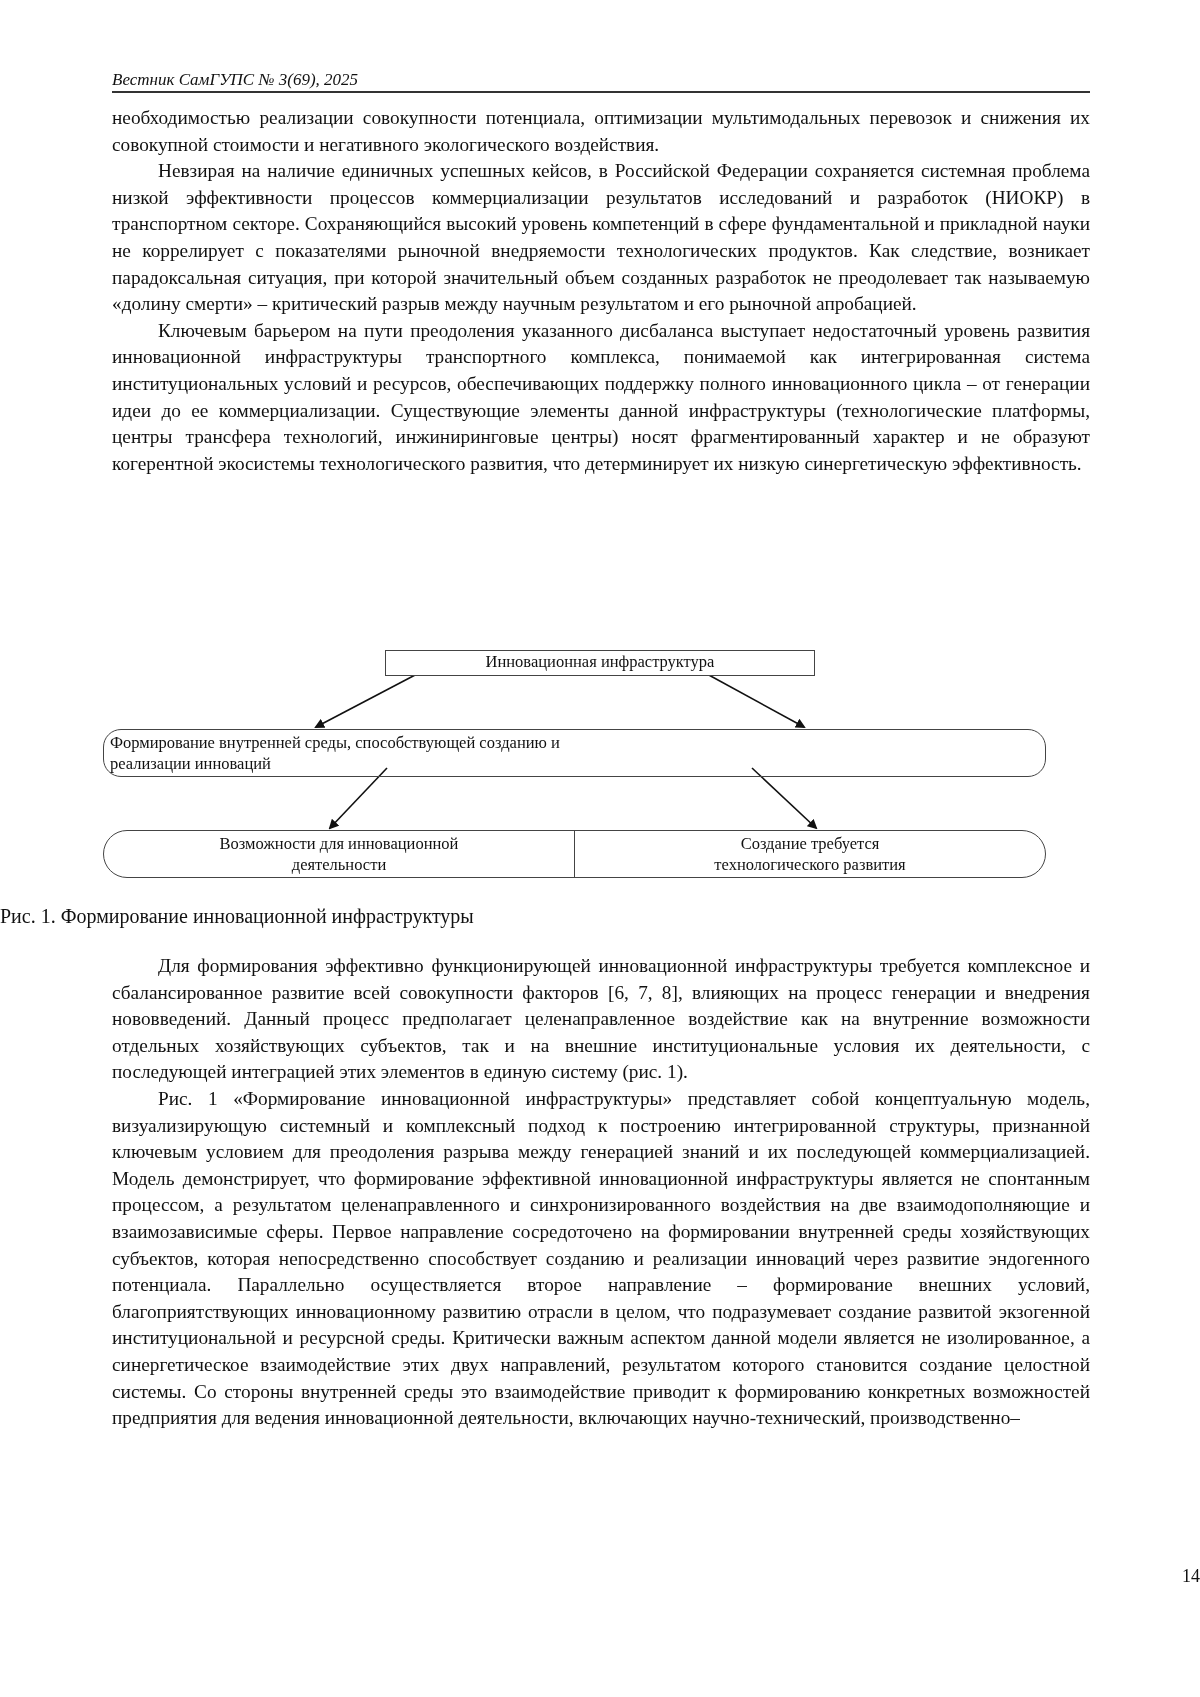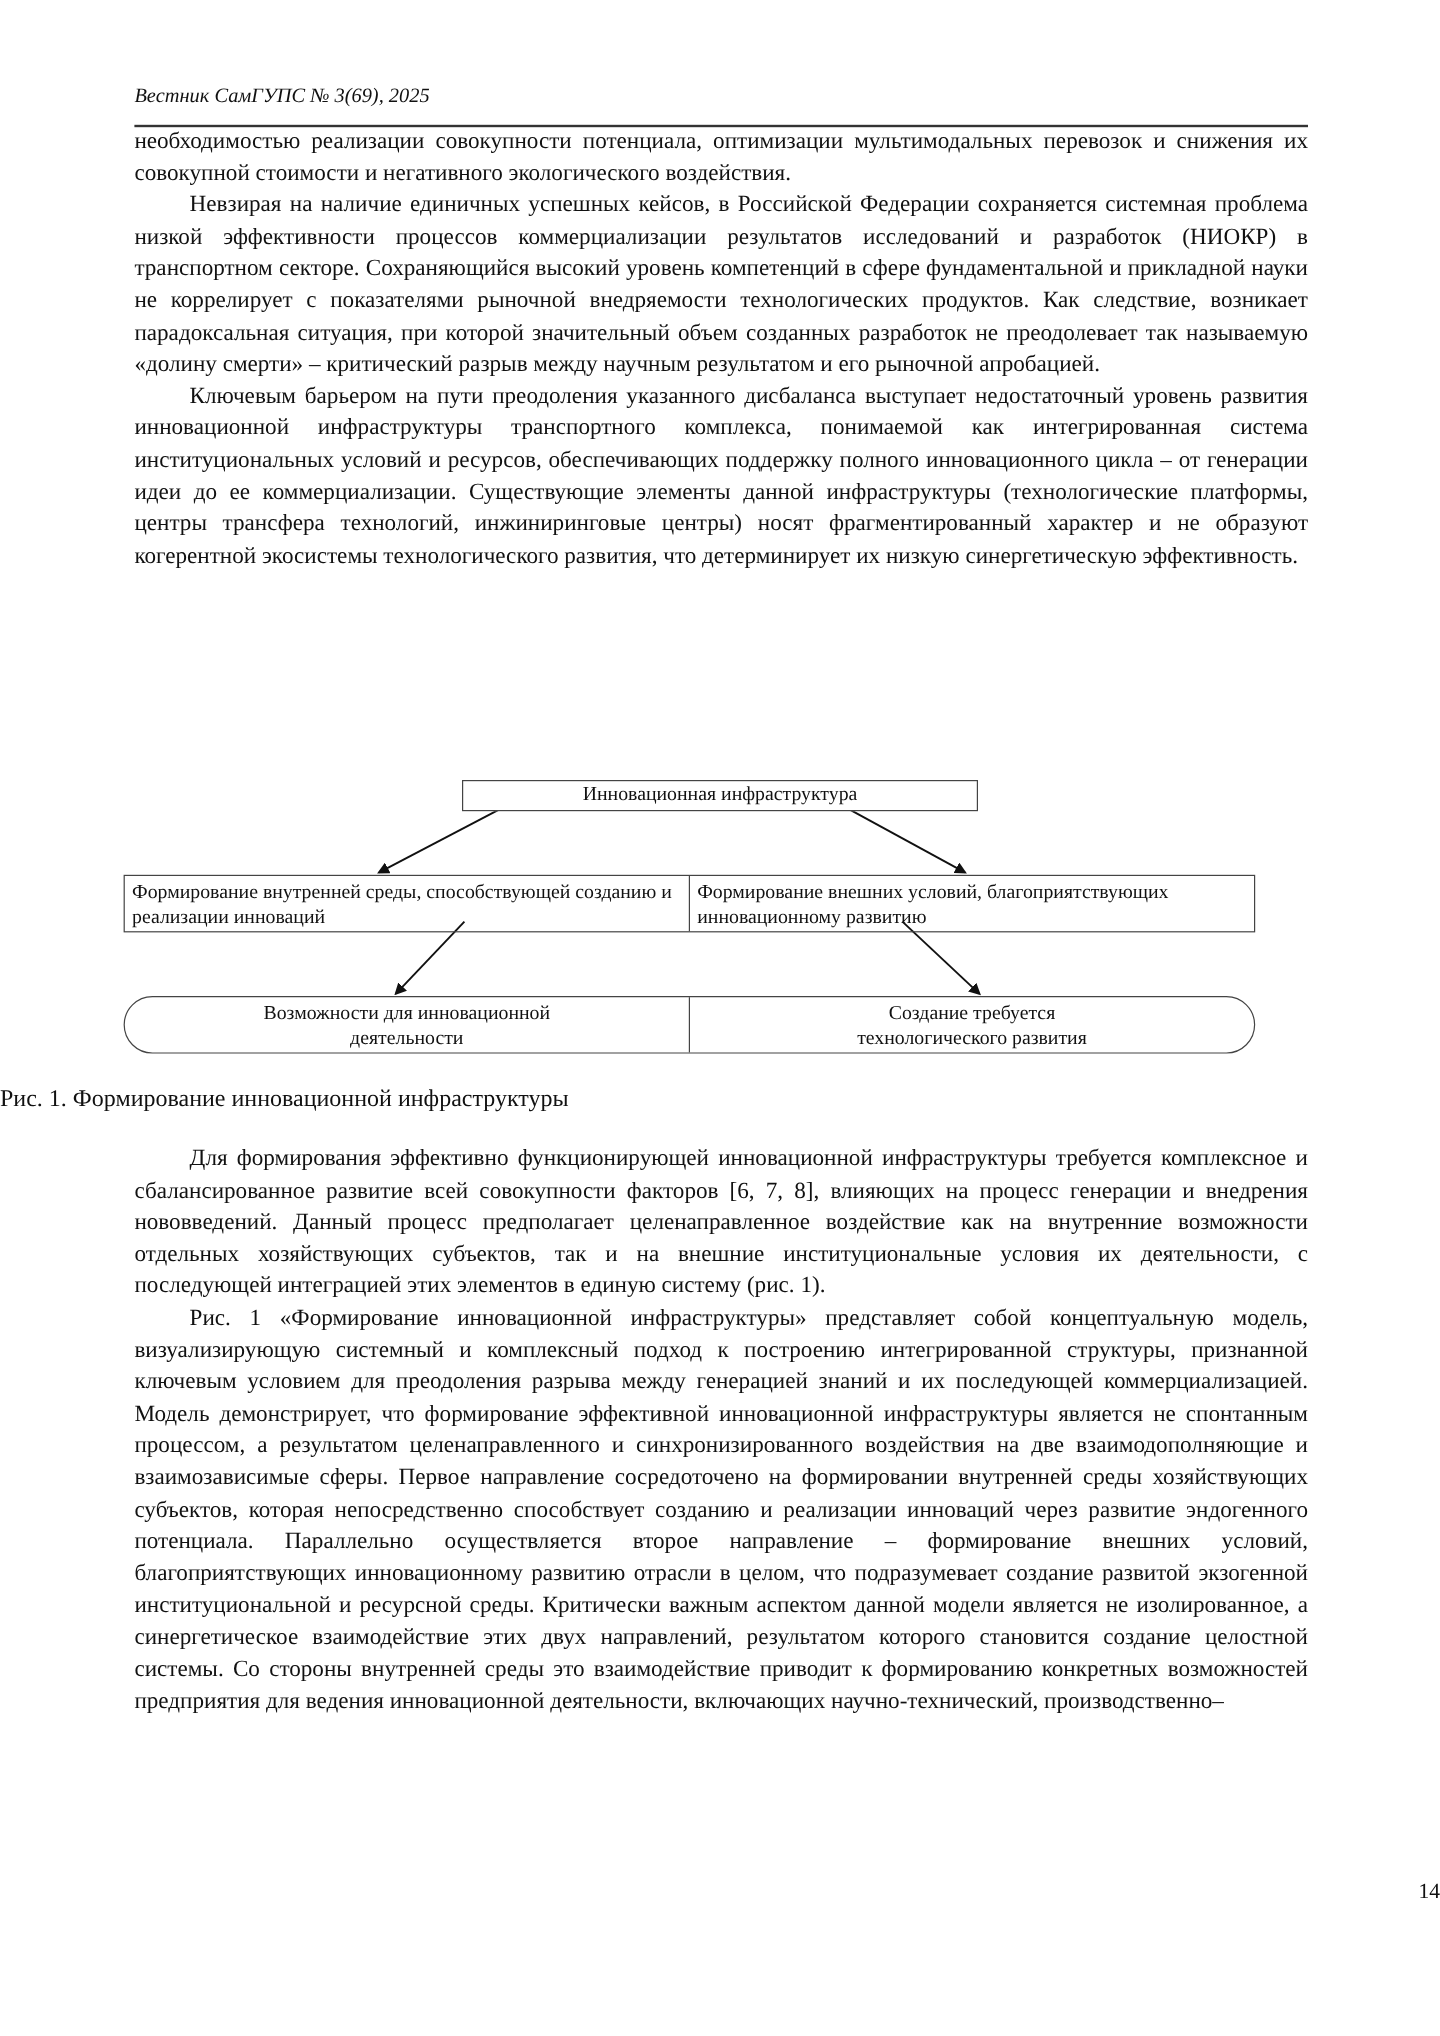--- a/index.html
+++ b/index.html
@@ -1,34 +1,34 @@
 <!DOCTYPE html>
 <html><head>
 <meta charset="utf-8">
 <style>
   html, body { margin: 0; padding: 0; background: #ffffff; }
   body { width: 1200px; height: 1697px; position: relative; overflow: hidden;
          font-family: "Liberation Serif", "DejaVu Serif", serif; color: #111; }
   .header { position: absolute; left: 112px; top: 70px; width: 978px;
-            border-bottom: 2px solid #333; padding-bottom: 14px; }
+            border-bottom: 2px solid #333; padding-bottom: 1px; }
   .header span { font-style: italic; font-size: 17px; }
   .text { position: absolute; left: 112px; width: 978px; font-size: 19.3px;
           line-height: 26.6px; text-align: justify; }
   .text p { margin: 0; text-indent: 0; }
   .text p.ind { text-indent: 46px; }
   .text h3 { margin: 0; font-size: 19.3px; line-height: 26.6px; font-weight: bold; text-indent: 46px; }
   .fig { position: absolute; left: 0; top: 0; width: 1087px; height: 940px; pointer-events: none; }
   .box { position: absolute; border: 1.5px solid #444; box-sizing: border-box; font-size: 16.5px;
          line-height: 22px; pointer-events: auto; background: #fff; }
   .box.top { left: 385px; top: 650px; width: 430px; height: 26px; text-align: center; line-height: 22px; }
   .row { position: absolute; left: 103px; width: 943px; height: 48px; border: 1.5px solid #444;
          box-sizing: border-box; display: flex; }
   .row .cell { flex: 1; padding: 2px 6px; font-size: 16.5px; line-height: 21px; }
   .row .cell + .cell { border-left: 1.5px solid #444; }
-  .row.mid { top: 729px; }
+  .row.mid { top: 729px; border-radius: 18px; }
   .row.bot { top: 830px; border-radius: 24px; }
   .row.bot .cell { text-align: center; }
   .row.mid .cell.l { flex: 0 0 470px; box-sizing: border-box; }
   .row.bot .cell.l { flex: 0 0 470px; box-sizing: border-box; }
   .caption { position: absolute; top: 905px; left: 0; width: 1196px; text-align: left; font-size: 20px; }
   .pagenum { position: absolute; top: 1566px; left: 0; width: 1200px; text-align: right; font-size: 18px; }
   svg.arrows { position: absolute; left: 0; top: 0; }
 </style>
 </head>
 <body>
@@ -55,21 +55,20 @@
     <line x1="387" y1="768" x2="330" y2="828" stroke="#111" stroke-width="1.6" marker-end="url(#ah)"></line>
     <line x1="752" y1="768" x2="816" y2="828" stroke="#111" stroke-width="1.6" marker-end="url(#ah)"></line>
   </svg>
 
   <div class="box top">
     <span>Инновационная инфраструктура</span>
   </div>
 
   <div class="row mid">
     <div class="cell l">Формирование внутренней среды, способствующей созданию и реализации инноваций</div>
-    <div class="cell">Формирование внешних условий, благоприятствующих инновационному развитию</div>
   </div>
 
   <div class="row bot">
     <div class="cell l">
       <div>Возможности для инновационной</div>
       <div>деятельности</div>
     </div>
     <div class="cell">
       <div>Создание требуется</div>
       <div>технологического развития</div>

